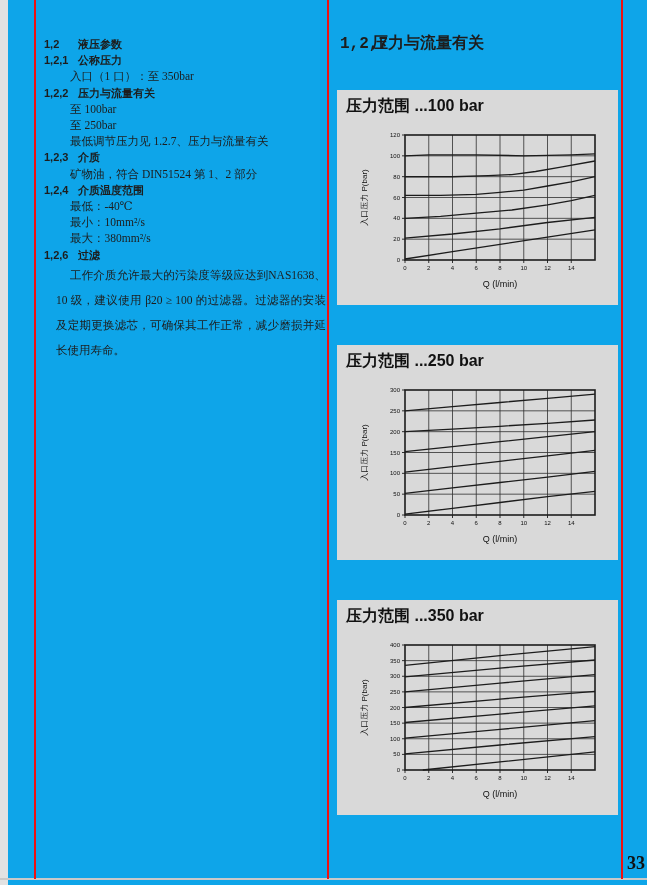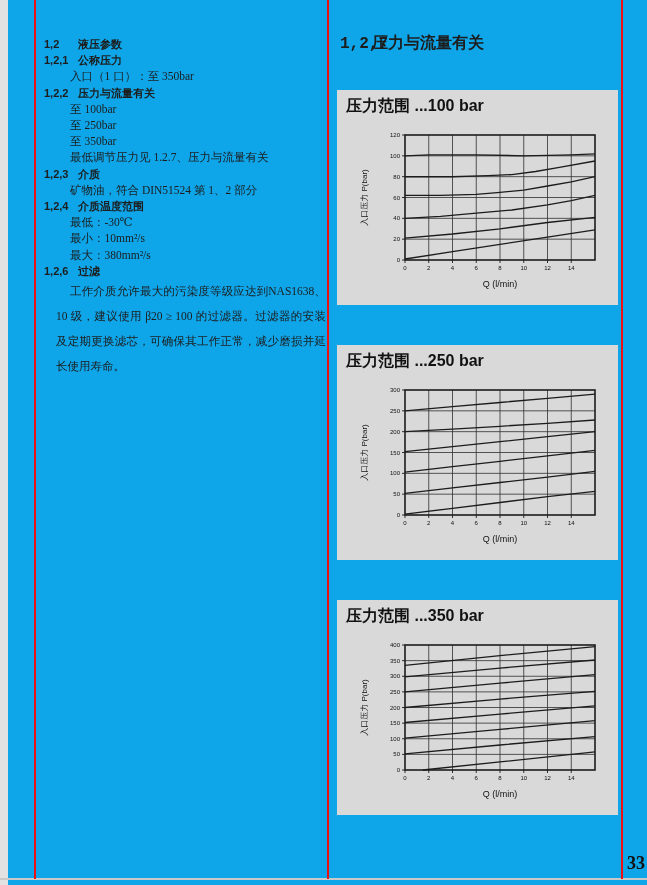--- a/index.html
+++ b/index.html
@@ -53,26 +53,25 @@
   <div class="red-rule r2"></div>
   <div class="red-rule r3"></div>
 
   <div class="col-left">
     <div class="row head"><span class="num">1,2</span><span>液压参数</span></div>
     <div class="row head"><span class="num">1,2,1</span><span>公称压力</span></div>
     <div class="row body">入口（1 口）：至 350bar</div>
     <div class="row head"><span class="num">1,2,2</span><span>压力与流量有关</span></div>
     <div class="row body">至 100bar</div>
     <div class="row body">至 250bar</div>
-    <div class="row body">至 350bar</div>
     <div class="row body">最低调节压力见 1.2.7、压力与流量有关</div>
     <div class="row head"><span class="num">1,2,3</span><span>介质</span></div>
     <div class="row body">矿物油，符合 DIN51524 第 1、2 部分</div>
     <div class="row head"><span class="num">1,2,4</span><span>介质温度范围</span></div>
-    <div class="row body">最低：-30℃</div>
+    <div class="row body">最低：-40℃</div>
     <div class="row body">最小：10mm²/s</div>
     <div class="row body">最大：380mm²/s</div>
     <div class="row head"><span class="num">1,2,6</span><span>过滤</span></div>
     <div class="row para">工作介质允许最大的污染度等级应达到NAS1638、10 级，建议使用 β20 ≥ 100 的过滤器。过滤器的安装及定期更换滤芯，可确保其工作正常，减少磨损并延长使用寿命。</div>
   </div>
 
   <div class="col-right">
     <div class="sec-head"><span class="num">1,2,7</span><span>压力与流量有关</span></div>
   </div>
 

